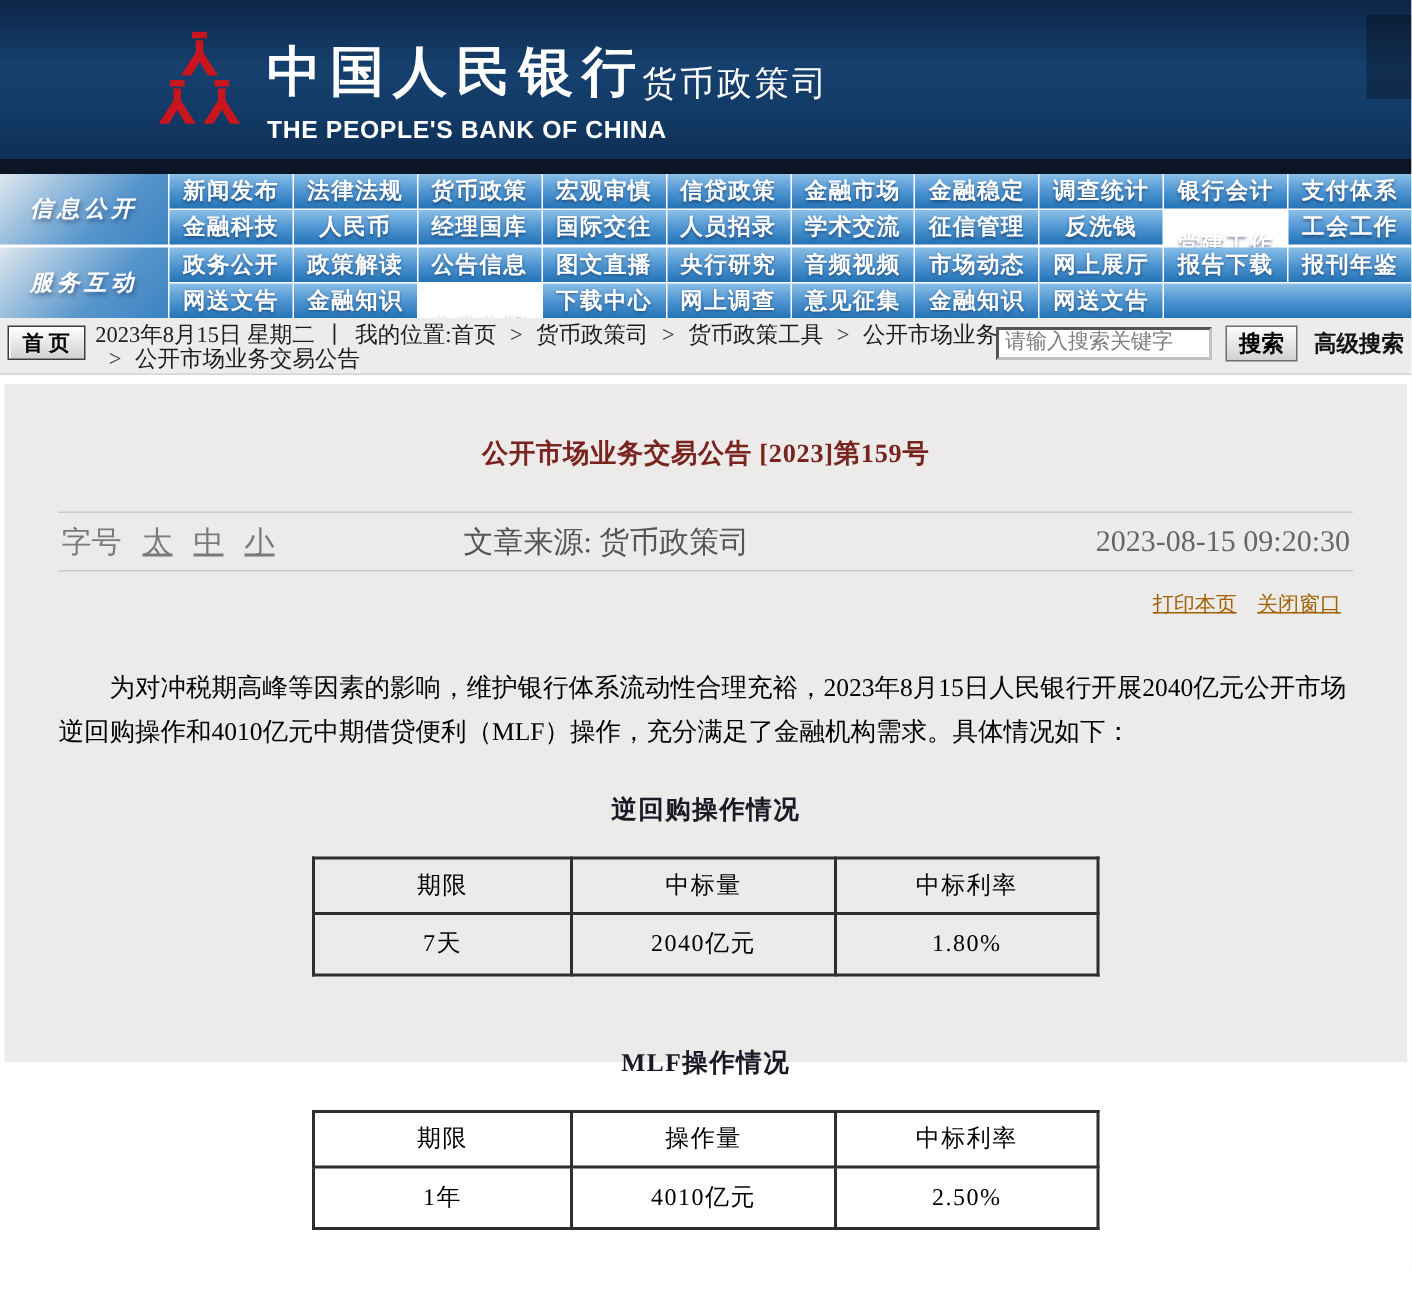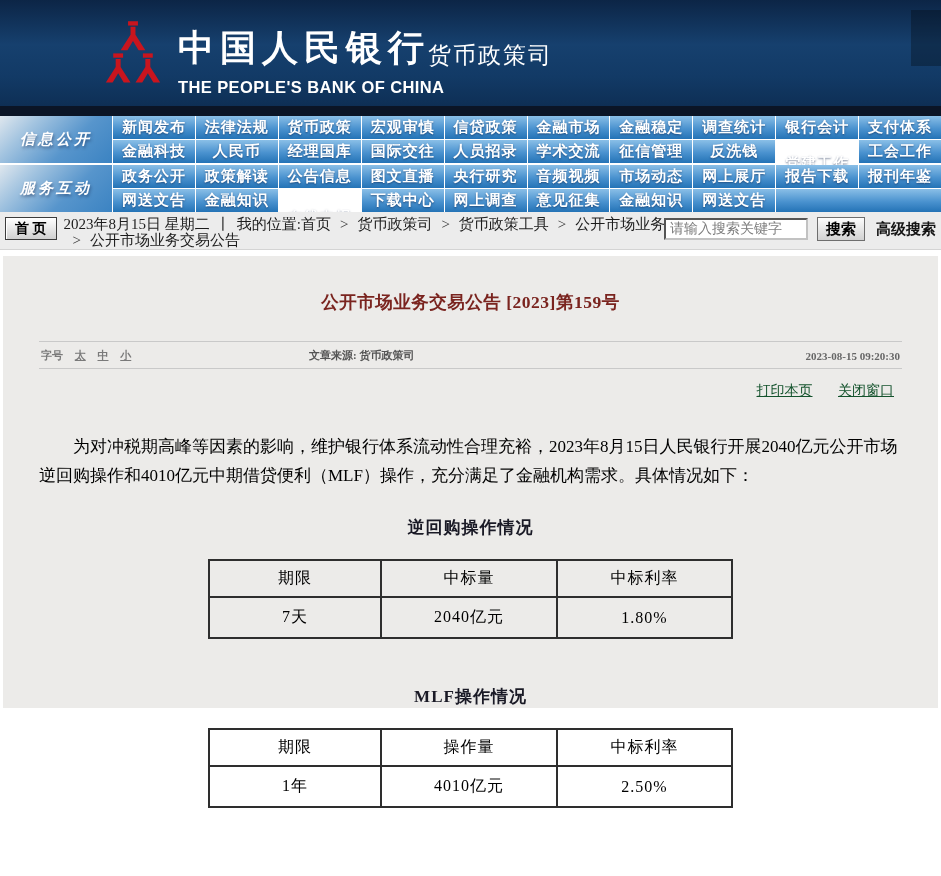--- a/index.html
+++ b/index.html
@@ -58,27 +58,27 @@
     cursor:pointer; font-family:inherit; }
   .adv-link { margin-left:11px; font-size:15px; font-weight:bold; color:#141414;
     cursor:pointer; white-space:nowrap; }
 
   
   .panel { margin:6px 3px 0; height:452px; background:#ecebe9; color:#111;
     font-family:"Liberation Serif","DejaVu Serif",serif; }
   .article-title { padding-top:34px; text-align:center; font-size:17.5px; font-weight:bold;
     color:#7a241f; letter-spacing:.5px; }
   .meta { margin:27px 36px 0; border-top:1px solid #c9c9c9; border-bottom:1px solid #c9c9c9;
-    padding:6px 2px 5px; display:flex; align-items:center; font-size:11px; color:#7a7a7a;font-weight:bold; }
+    padding:6px 2px 5px; display:flex; align-items:center; font-size:20px; color:#7a7a7a; }
   .meta-left { width:268px; }
   .size-link { margin-left:9px; text-decoration:underline; color:#7a7a7a; cursor:pointer; }
   .meta-src { flex:1; color:#555; }
   .meta-date { color:#666; white-space:nowrap; }
   .winlinks { margin:13px 44px 0 0; text-align:right; font-size:14px; }
-  .winlink { color:#14532d; text-decoration:underline; margin-left:22px; cursor:pointer; }
+  .winlink { color:#a16207; text-decoration:underline; margin-left:10px; cursor:pointer; }
   .body-para { margin:32px 36px 0; text-indent:2em; font-size:17px; line-height:29px; color:#000; }
   .section-heading { margin-top:26px; text-align:center; font-size:17px; font-weight:bold;
     color:#1a1a26; letter-spacing:1px; }
   .section-heading.second { margin-top:46px; }
   table.optable { margin:20px auto 0; border-collapse:collapse; width:523px;
     table-layout:fixed; }
   .optable th, .optable td { border:2px solid #2e2e2e; text-align:center; font-weight:normal;
     font-size:16px; color:#000; letter-spacing:1px; }
   .optable th { height:37px; }
   .optable td { height:41px; }

